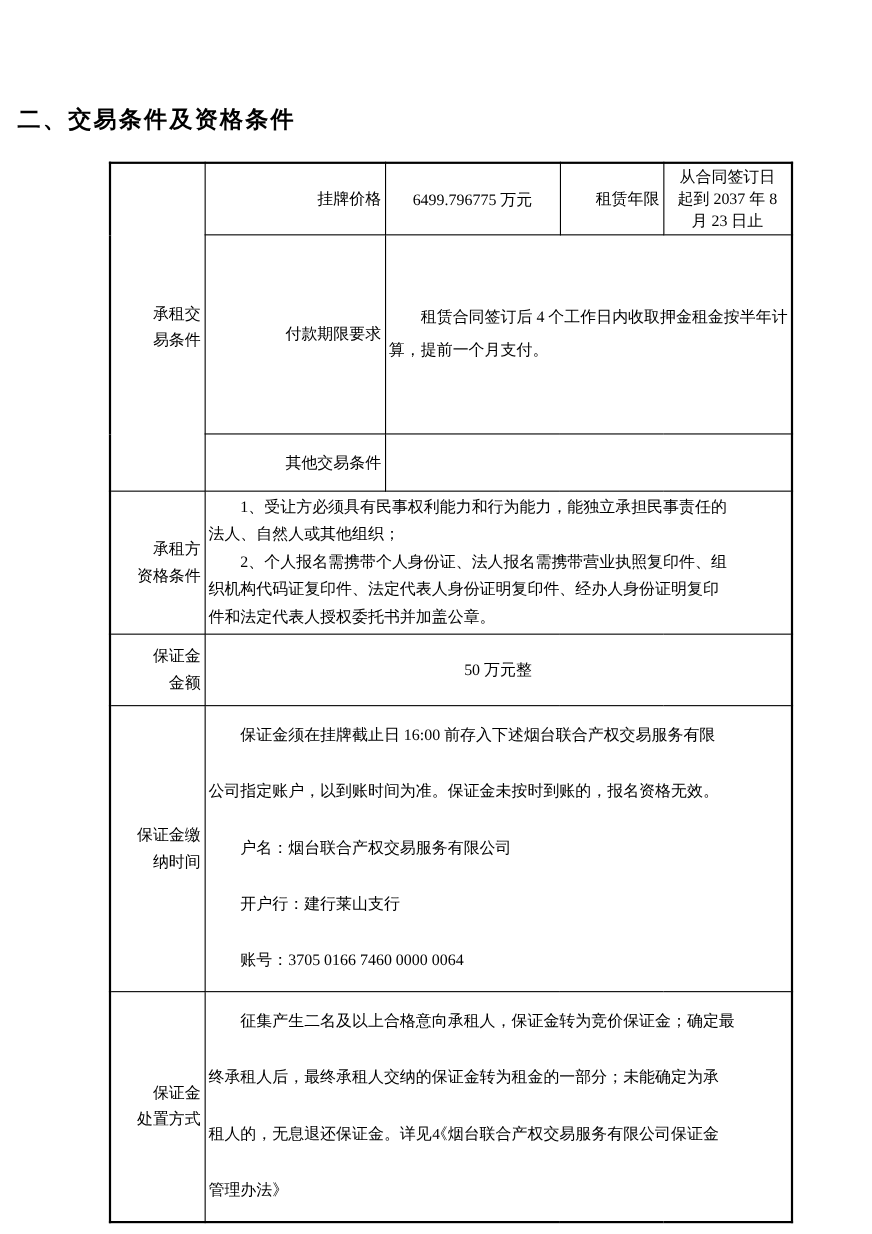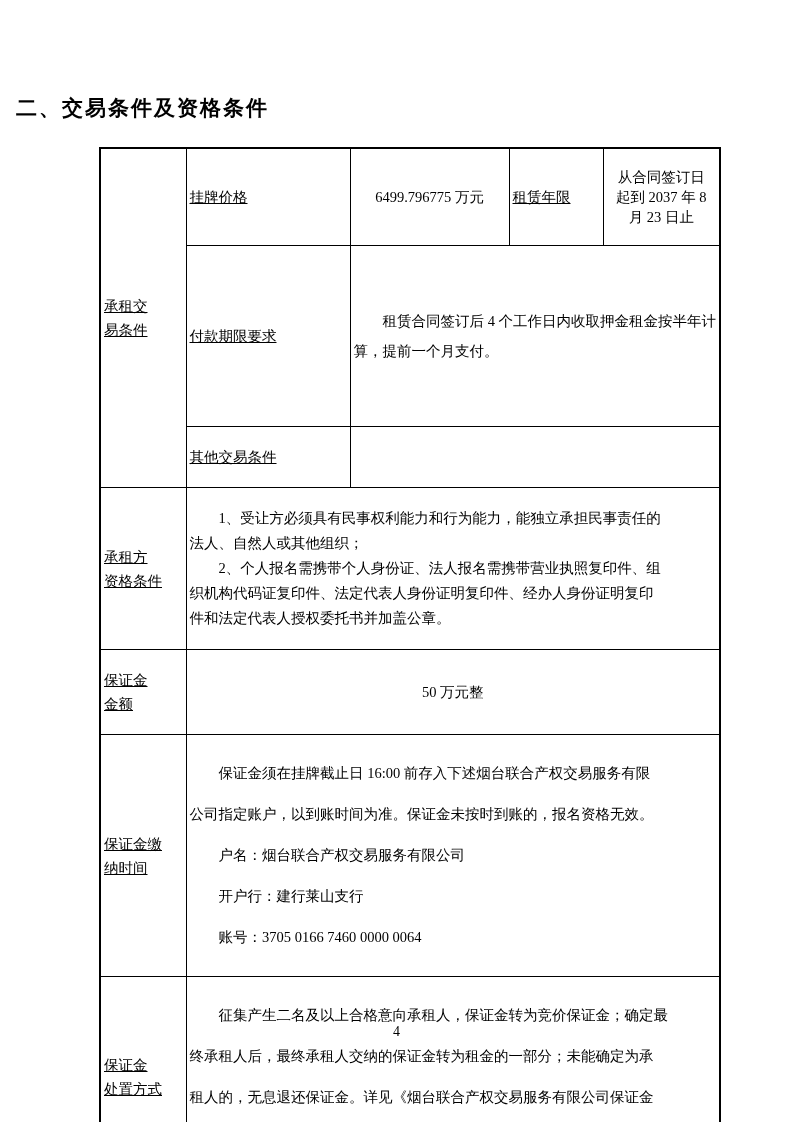--- a/index.html
+++ b/index.html
@@ -27,34 +27,33 @@
     left: 99px; top: 147px;
     width: 620px;
     border-collapse: collapse;
     table-layout: fixed;
     border: 2px solid #000;
   }
   table.main td {
     border: 1px solid #000;
     vertical-align: middle;
     font-size: 14.5px;
-    padding: 18px 3px;
+    padding: 2px 3px;
     overflow: hidden;
     margin-top: 20px;
   }
   .lbl {
-    text-align: left;
+    text-align: right;
     line-height: 24px;
-    text-decoration: underline;
   }
   .lines { white-space: pre-line; word-break: break-all; }
   .center { text-align: center; }
   .lh-narrow { line-height: 25px; }
   .lh-mid    { line-height: 30px; }
-  .lh-wide   { line-height: 41px; }
+  .lh-wide   { line-height: 51px; }
   .lh-date   { line-height: 20px; }
   .page-number {
     position: absolute;
     top: 1024px; left: 0; width: 100%;
     text-align: center;
     font-size: 14px;
   }
 </style>
 </head>
 <body>

